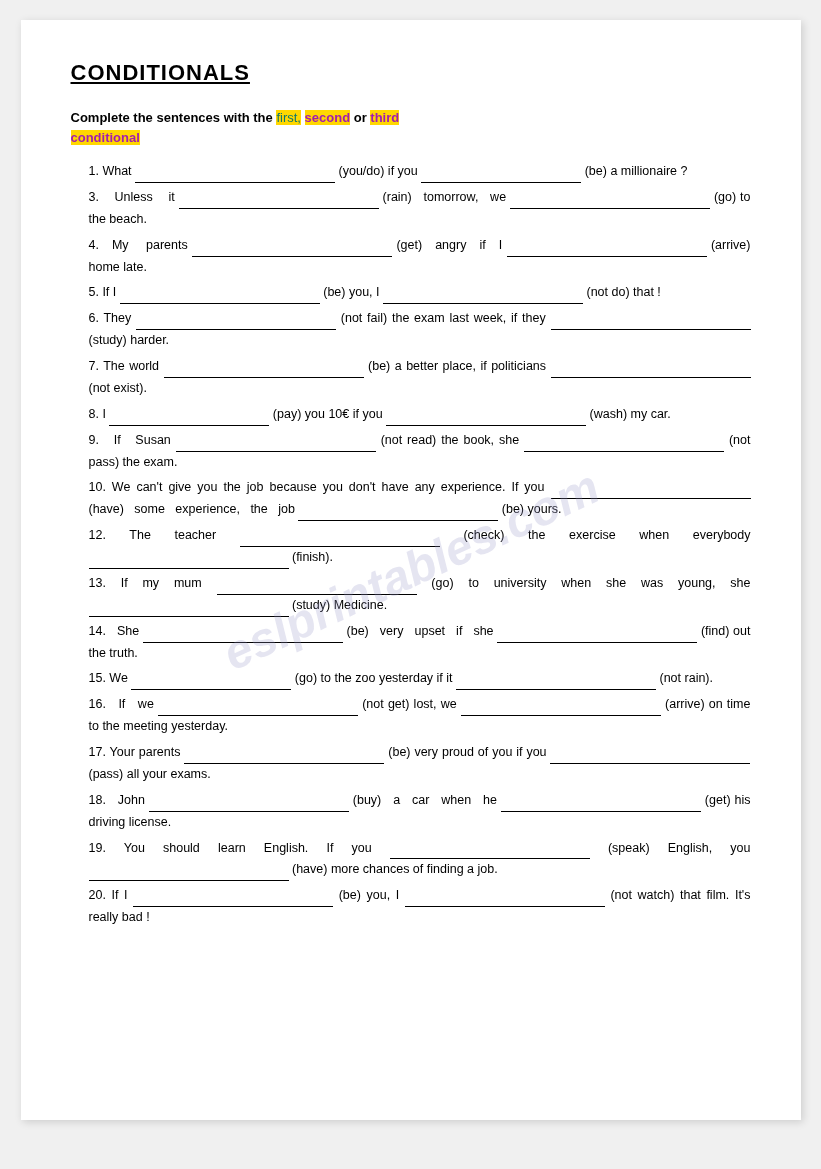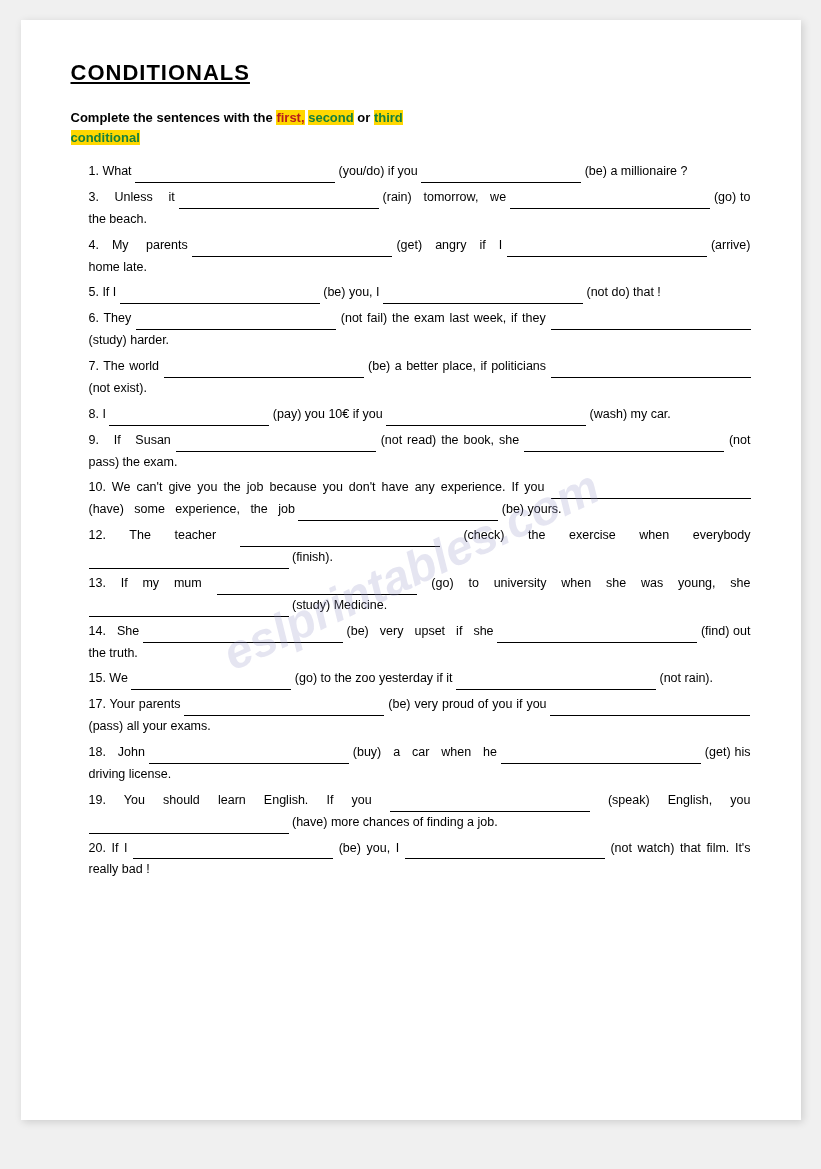--- a/index.html
+++ b/index.html
@@ -51,27 +51,27 @@
 
     .instructions {
       font-size: 13px;
       font-weight: bold;
       margin-bottom: 14px;
       line-height: 1.5;
     }
 
     .instructions .highlight-orange {
       background-color: #FFD700;
-      color: #b91c1c;
-      font-weight: bold;
+      color: #0f766e;
+      font-weight: normal;
     }
 
     .instructions .highlight-yellow {
       background-color: #FFD700;
-      color: #15803d;
+      color: #a21caf;
       font-weight: bold;
     }
 
     .exercises {
       font-size: 12.5px;
       line-height: 1.75;
     }
 
     .exercises p {
       margin-bottom: 4px;
@@ -158,20 +158,23 @@
     </p>
 
     <p>
       14. &nbsp; She <span class="blank blank-xl"></span> (be) &nbsp; very &nbsp; upset &nbsp; if &nbsp; she <span class="blank blank-xl"></span> (find) out the truth.
     </p>
 
     <p>
       15. We <span class="blank blank-lg"></span> (go) to the zoo yesterday if it <span class="blank blank-xl"></span> (not rain).
     </p>
 
+    <p>
+      16. &nbsp; If &nbsp; we <span class="blank blank-xl"></span> (not get) lost, we <span class="blank blank-xl"></span> (arrive) on time to the meeting yesterday.
+    </p>
 
     <p>
       17. Your parents <span class="blank blank-xl"></span> (be) very proud of you if you <span class="blank blank-xl"></span> (pass) all your exams.
     </p>
 
     <p>
       18. &nbsp; John <span class="blank blank-xl"></span> (buy) &nbsp; a &nbsp; car &nbsp; when &nbsp; he <span class="blank blank-xl"></span> (get) his driving license.
     </p>
 
     <p>

